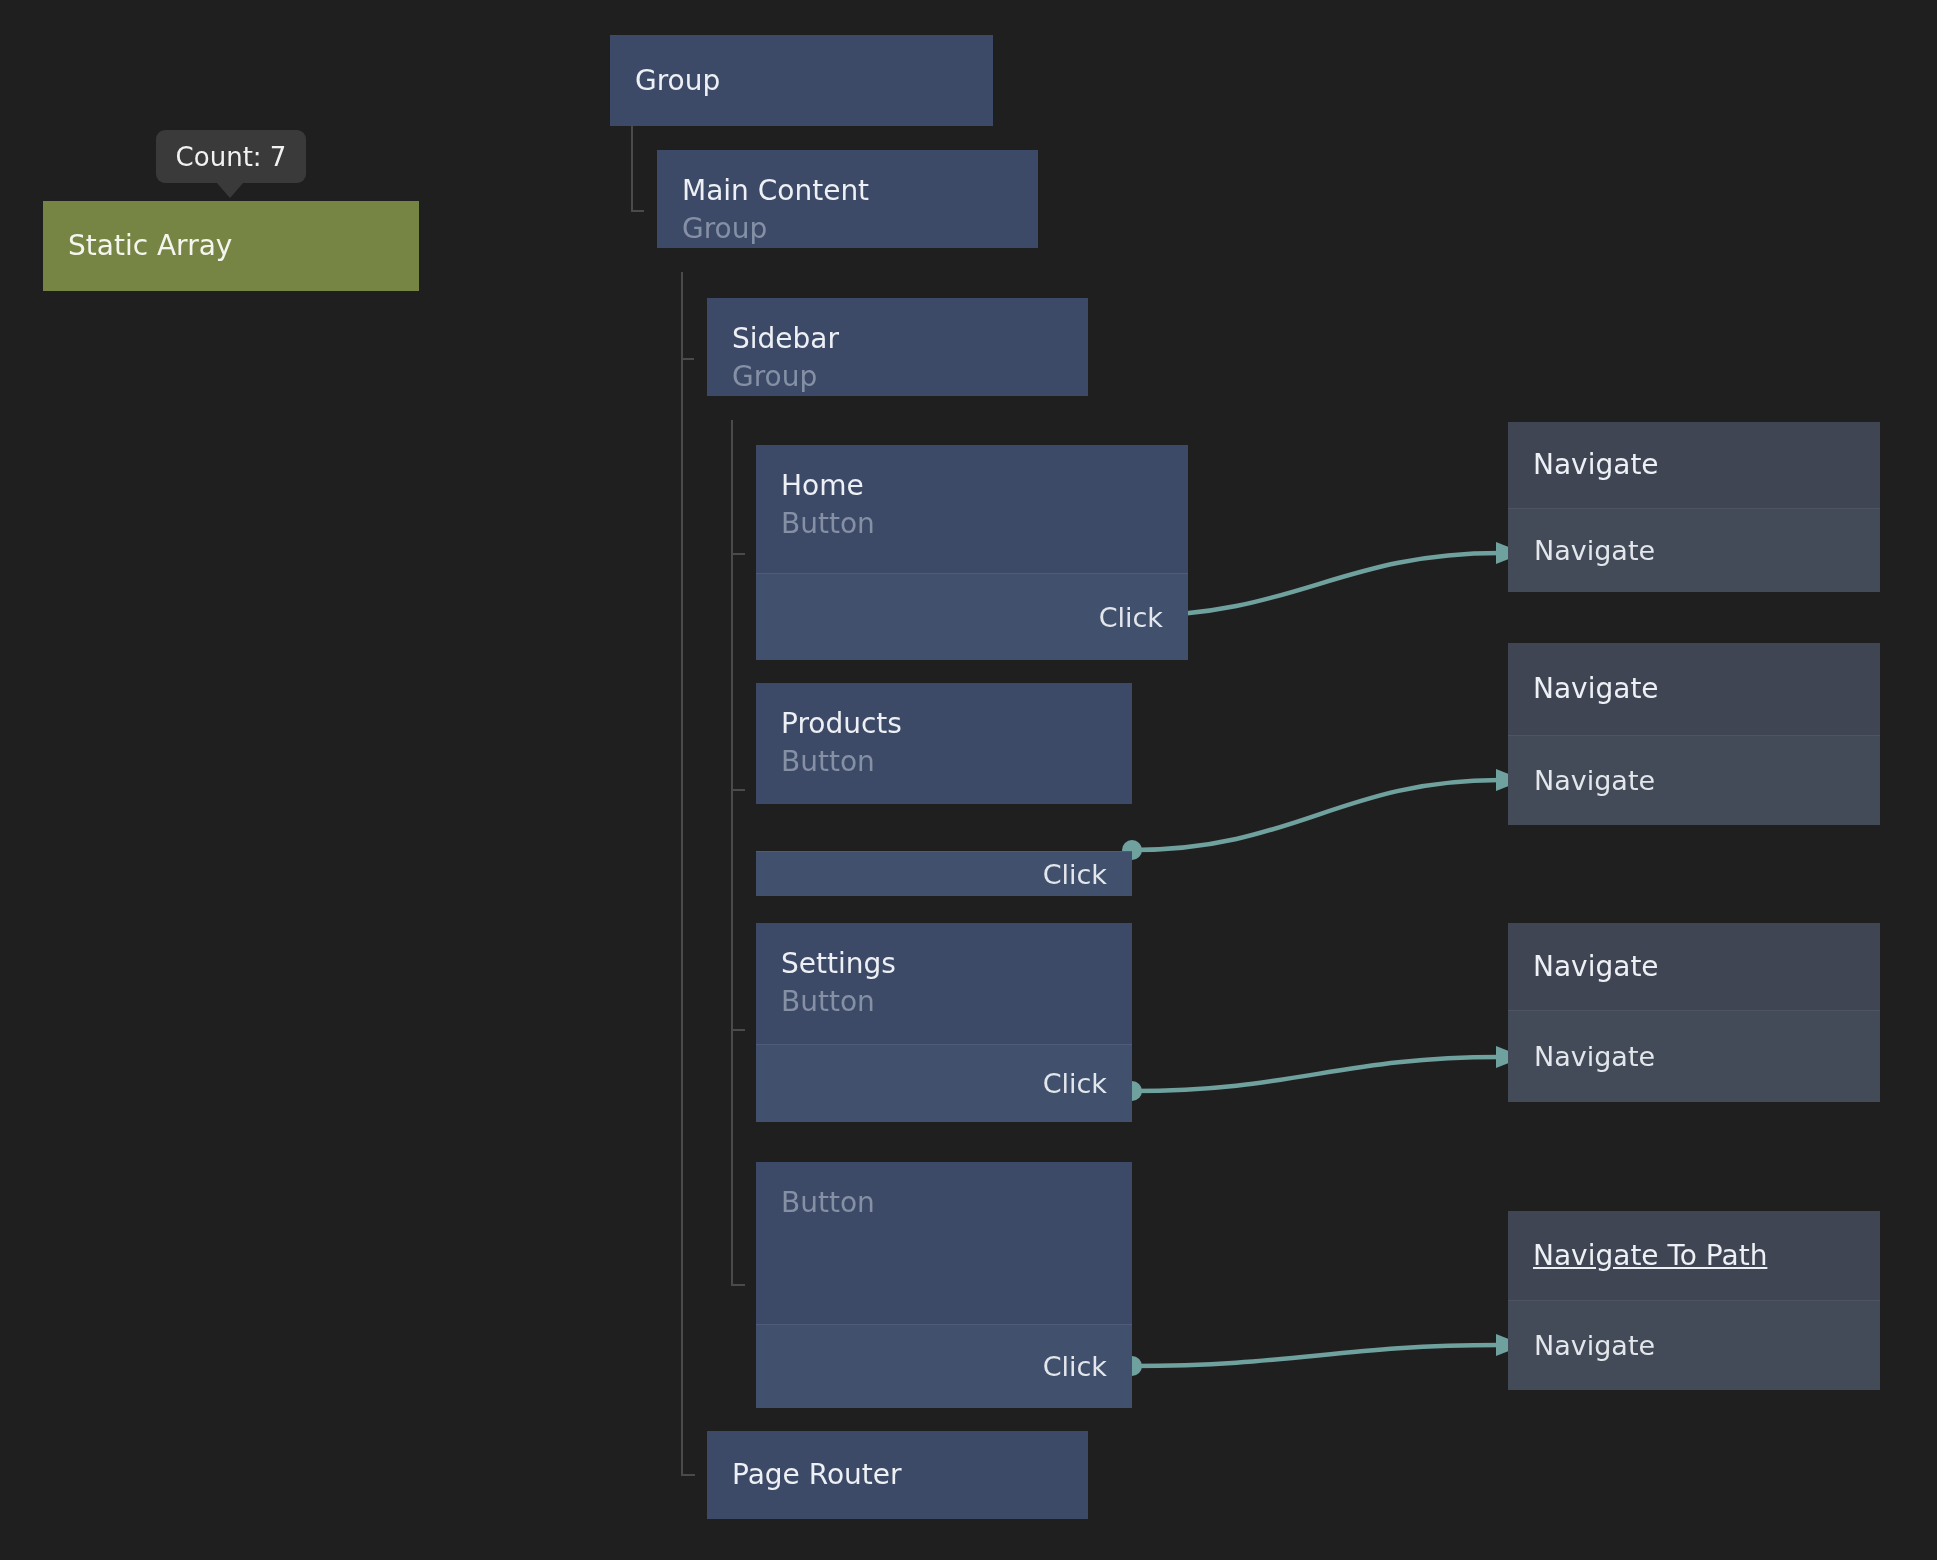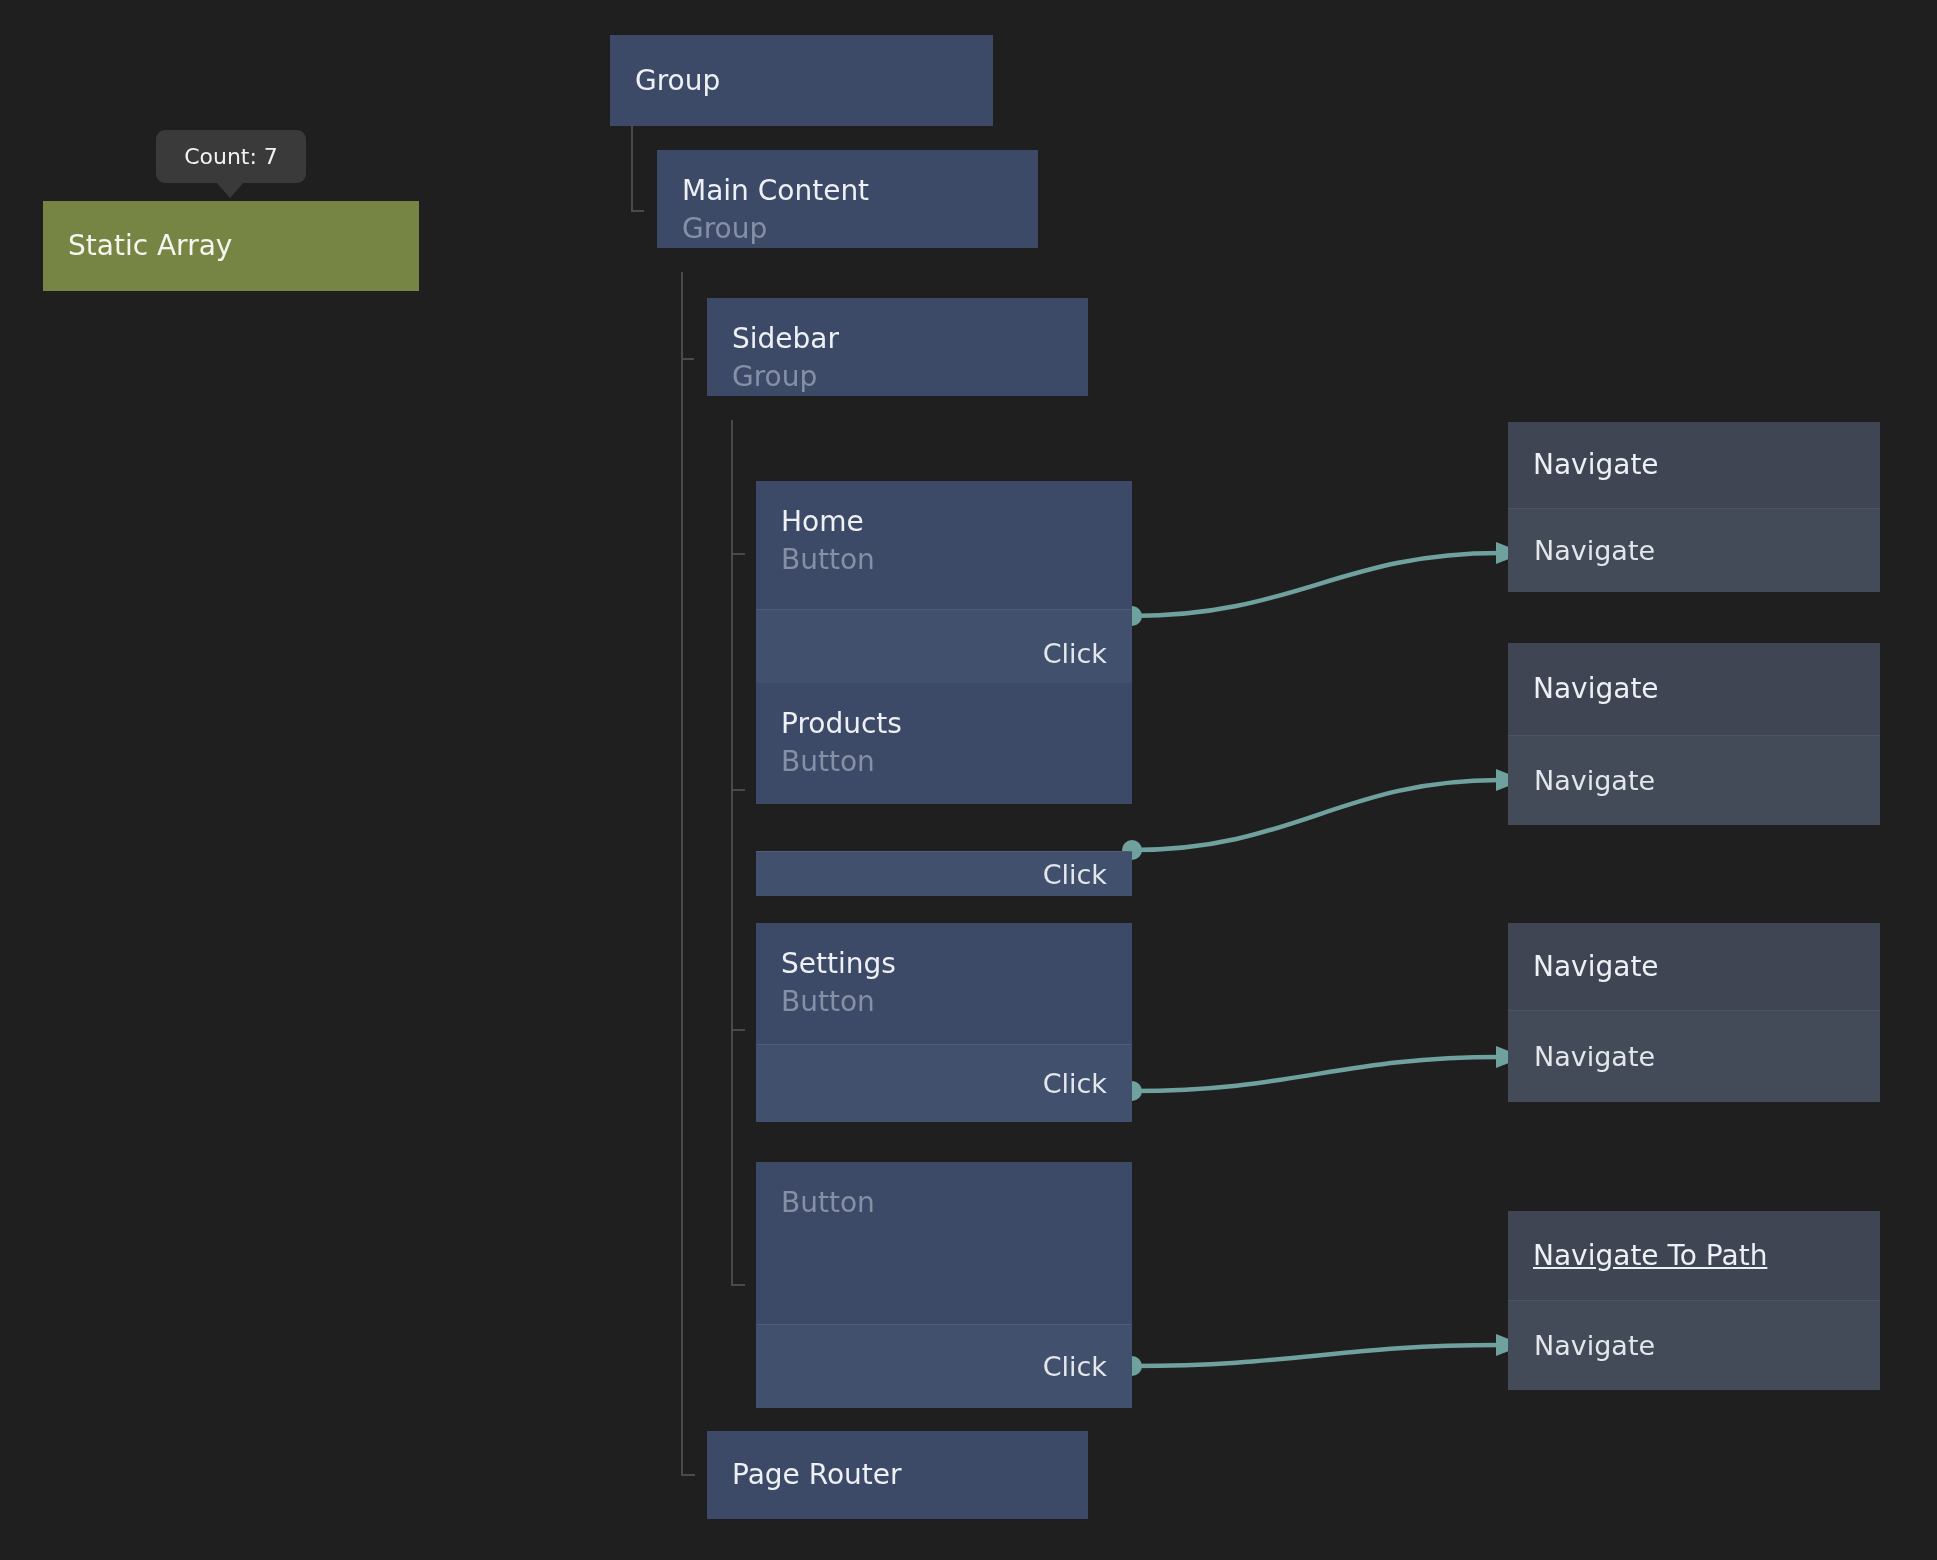--- a/index.html
+++ b/index.html
@@ -57,21 +57,21 @@
     box-sizing:border-box;
   }
   .portrow.out{justify-content:flex-end;padding-right:25px;}
   .portrow.in{justify-content:flex-start;padding-left:26px;}
   .portlabel{font-size:27px;color:var(--portlabel);}
   .olive .title{color:#f4f5ef;}
   .tooltip{
     position:absolute;left:156px;top:130px;width:150px;height:53px;
     background:var(--tooltip-bg);border-radius:9px;
     display:flex;align-items:center;justify-content:center;
-    font-size:22px;color:var(--tooltip-text);
+    font-size:26px;color:var(--tooltip-text);
   }
   .tooltip .caret{
     position:absolute;left:60px;top:52px;width:0;height:0;
     border-left:14px solid transparent;border-right:14px solid transparent;
     border-top:16px solid var(--tooltip-bg);
   }
 </style>
 </head>
 <body>
 
@@ -127,21 +127,21 @@
     </div>
   </div>
 
   <div class="node blue" style="left:707px;top:298px;width:381px;height:122px;">
     <div class="head">
       <div class="title">Sidebar</div>
       <div class="subtitle">Group</div>
     </div>
   </div>
 
-  <div class="node blue" style="left:756px;top:445px;width:376px;height:215px;margin-top:36px;">
+  <div class="node blue" style="left:756px;top:445px;width:432px;height:215px;">
     <div class="head" style="height:128px;">
       <div class="title">Home</div>
       <div class="subtitle">Button</div>
     </div>
     <div class="portrow out">
       <span class="portlabel">Click</span>
     </div>
   </div>
 
   <div class="node blue" style="left:756px;top:683px;width:376px;height:213px;gap:47px;">

